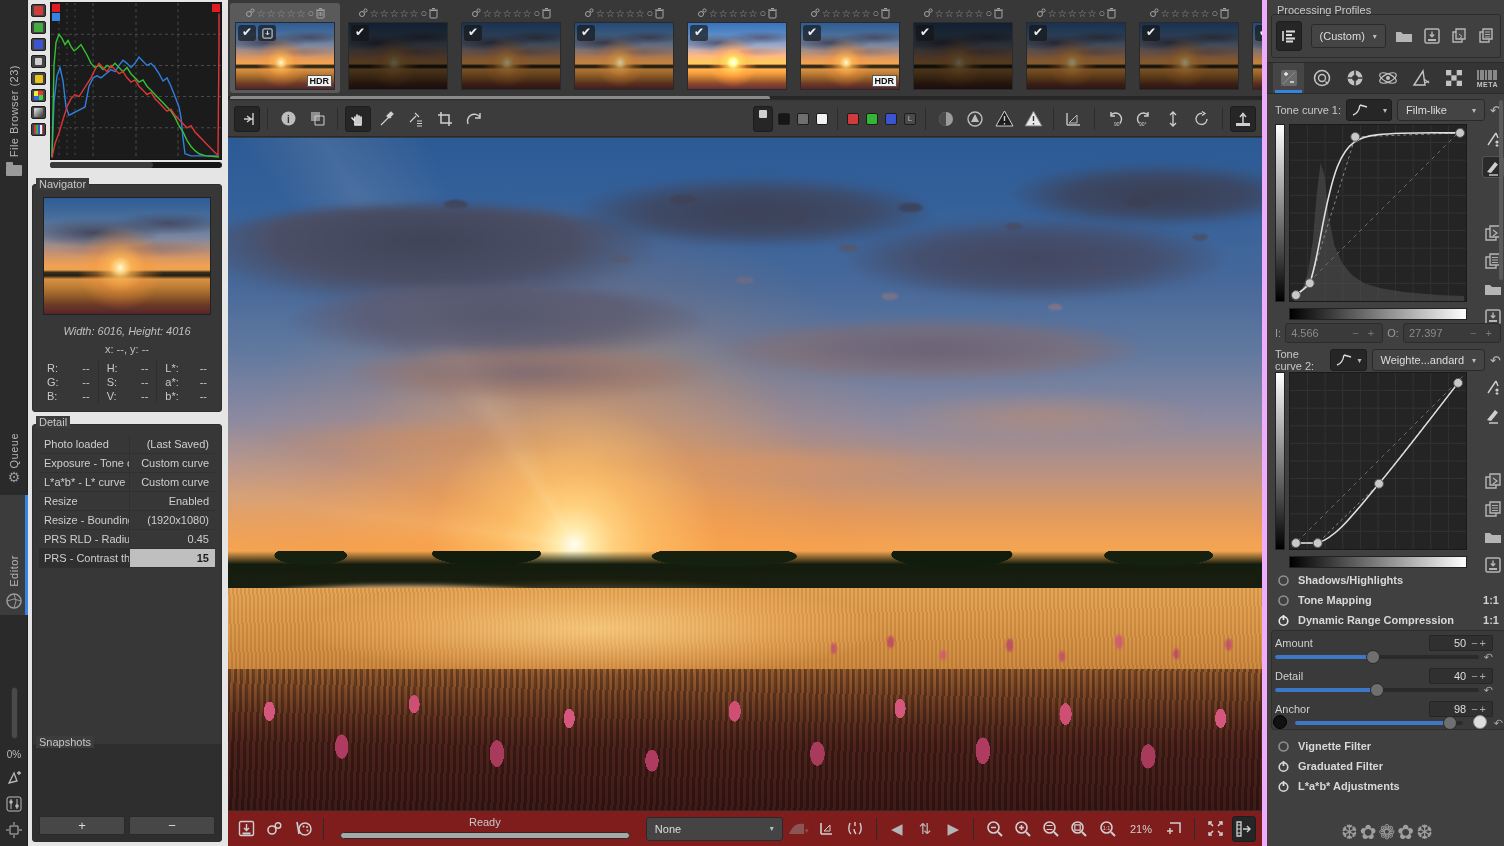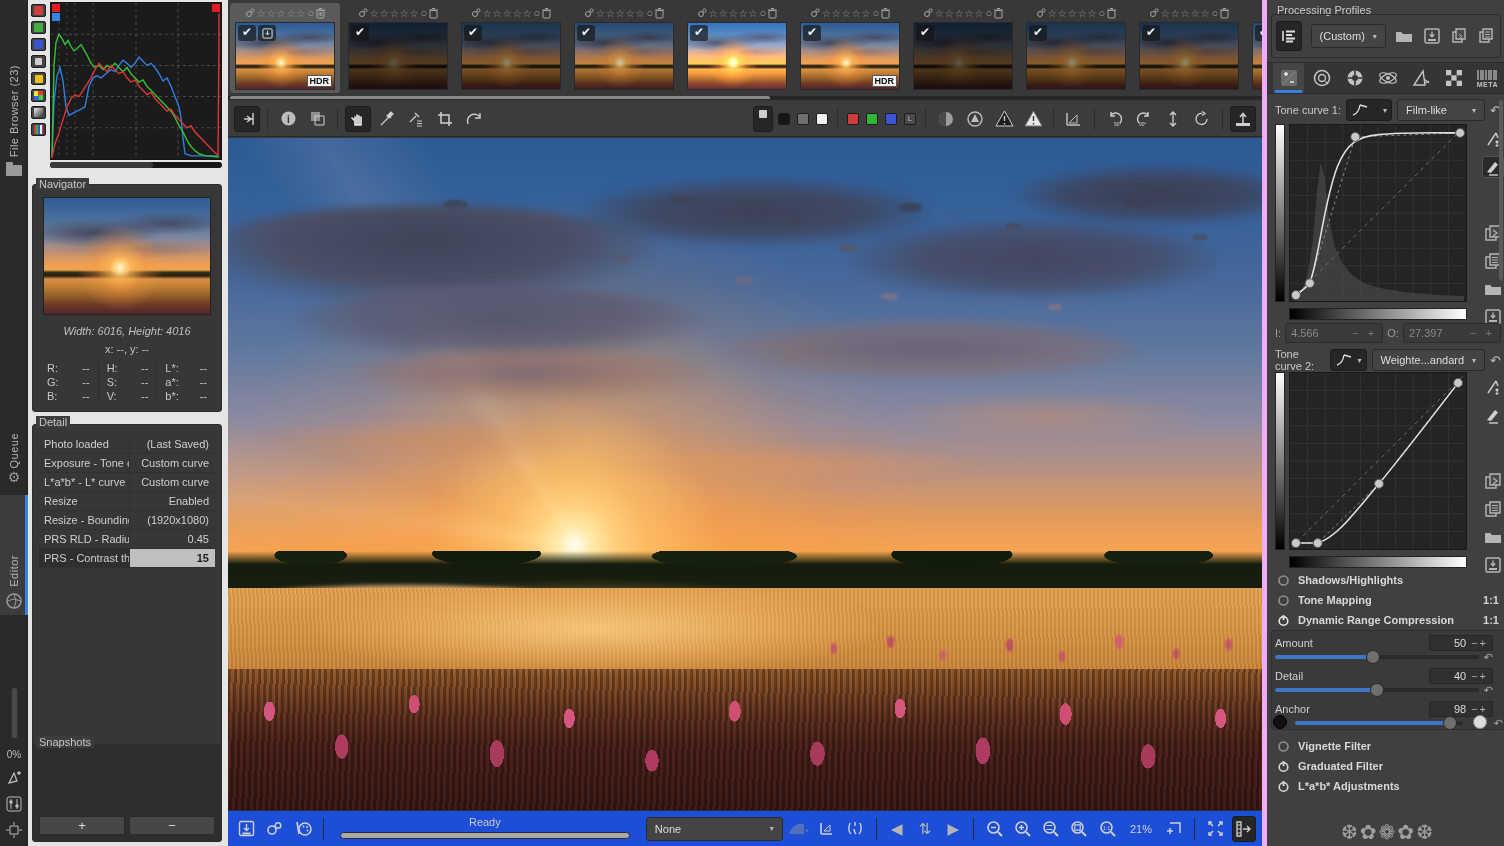--- a/index.html
+++ b/index.html
@@ -160,21 +160,21 @@
        radial-gradient(12px 20px at 57% 60%, #a83a5c 60%, transparent 61%),
        radial-gradient(9px 16px at 65% 28%, #d6577e 60%, transparent 61%),
        radial-gradient(12px 22px at 73% 58%, #b03b60 60%, transparent 61%),
        radial-gradient(10px 18px at 81% 32%, #cf4f74 60%, transparent 61%),
        radial-gradient(12px 20px at 89% 62%, #a83a5c 60%, transparent 61%),
        radial-gradient(9px 16px at 96% 35%, #d6577e 60%, transparent 61%),
        repeating-linear-gradient(92deg, rgba(40,16,14,.55) 0 3px, rgba(90,40,30,.35) 3px 6px),
        linear-gradient(180deg, rgba(70,32,22,.1) 0%, #46201a 55%, #2f1414 100%); }
 
   
-  .statusbar { position:absolute; left:0; top:810px; width:1034px; height:36px; background:#1d4ed8; border-top:1px solid #2c2c2c; display:flex; align-items:center; padding:0 6px; gap:4px;}
+  .statusbar { position:absolute; left:0; top:810px; width:1034px; height:36px; background:#7f1d1d; border-top:1px solid #2c2c2c; display:flex; align-items:center; padding:0 6px; gap:4px;}
   .progresswrap { width:310px; position:relative; height:26px; margin:0 8px;}
   .progresswrap .ptext { position:absolute; top:0; width:100%; text-align:center; color:#c8c8c8;}
   .progressbar { position:absolute; bottom:3px; left:0; width:100%; height:7px; border-radius:4px; background:#a8a8a8; border:1px solid #2a2a2a;}
   .dropdown { height:24px; background:#444; border:1px solid #2a2a2a; border-radius:3px; display:flex; align-items:center; padding:0 8px; gap:8px; color:#ddd;}
   .dropdown .arr { font-size:8px; color:#bbb; margin-left:auto;}
   .zoomtext { color:#cfcfcf; margin:0 6px; }
 
   
   .rightpanel { left:1262px; top:0; width:242px; height:846px; background:#404040; border-left:5px solid #f0abfc; }
   .rp-title { position:absolute; left:10px; top:4px; }

